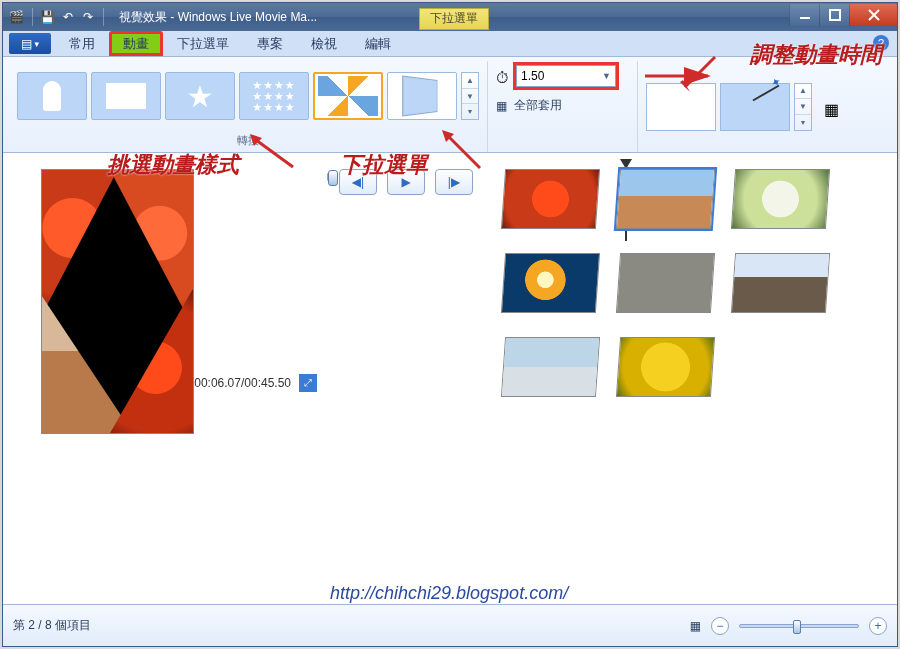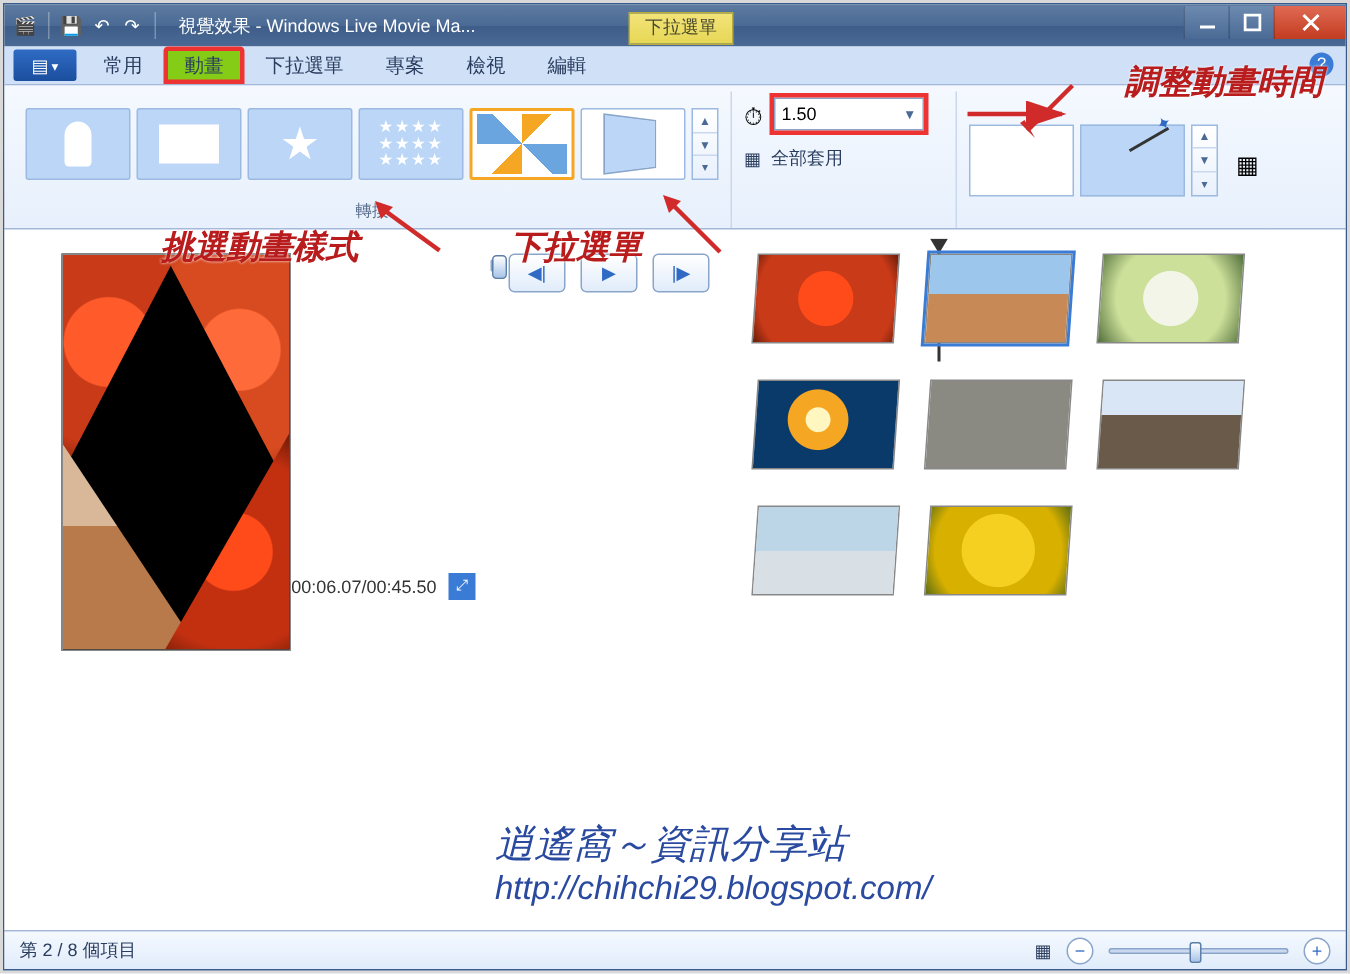--- a/index.html
+++ b/index.html
@@ -75,32 +75,32 @@
   .clip-hydra { background: radial-gradient(circle at 50% 50%, #f2f5e8 0 30%, #cde09a 31% 60%, #3a5a2a 100%); }
   .clip-jelly { background: radial-gradient(circle at 45% 45%, #fff6c0 0 12%, #f5a623 13% 30%, #0a3a6a 31% 100%); }
   .clip-koala { background: linear-gradient(#8a8a82 0 100%); }
   .clip-light { background: linear-gradient(#d8e6f5 0 40%, #6a5a4a 40% 100%); }
   .clip-penguin { background: linear-gradient(#bcd6e8 0 50%, #d8e0e6 50% 100%); }
   .clip-tulip { background: radial-gradient(circle at 50% 50%, #f5d020 0 40%, #d8b000 41% 70%, #3a5a1a 100%); }
   .playhead { position:absolute; left:122px; top:-8px; width:2px; height:80px; background:#333; }
   .playhead::before { content:""; position:absolute; top:-2px; left:-5px; width:12px; height:10px; background:#333; clip-path: polygon(0 0,100% 0,50% 100%); }
   
   
-  .statusbar { height:26px; border-top:1px solid #a3b8d9; background: linear-gradient(#f5f9ff,#e0ecfa); display:flex; align-items:center; padding:0 10px; font-size:12px; color:#2a3d5f; gap:10px; }
+  .statusbar { height:42px; border-top:1px solid #a3b8d9; background: linear-gradient(#f5f9ff,#e0ecfa); display:flex; align-items:center; padding:0 10px; font-size:12px; color:#2a3d5f; gap:10px; }
   .statusbar .spacer { flex:1; }
   .zoom-track { width:120px; height:4px; background:#c9d8ee; border:1px solid #8aa5c9; border-radius:2px; position:relative; }
   .zoom-thumb { position:absolute; left:45%; top:-5px; width:8px; height:14px; background: linear-gradient(#fff,#a8c4e8); border:1px solid #5a7fa8; border-radius:2px; }
   .zoom-btn { width:18px; height:18px; border:1px solid #8aa5c9; border-radius:50%; background:#fff; display:flex; align-items:center; justify-content:center; font-size:12px; color:#2f6bc4; }
   
   
   .anno { position:absolute; color:#b91c1c; font-family: Liberation Serif, serif; font-size:22px; font-style:italic; font-weight:bold; pointer-events:none; z-index:50; text-shadow:0 0 2px #fff; }
   .arrow { position:absolute; z-index:49; pointer-events:none; }
   .arrow svg { overflow:visible; }
   .watermark { position:absolute; left:330px; bottom:44px; font-family:"DFKai-SB","KaiTi",serif; font-size:26px; font-style:italic; color:#2a4aa0; text-shadow:1px 1px 0 #fff, -1px -1px 0 #fff; z-index:40; pointer-events:none; line-height:1.2; }
-  .watermark .url { font-size:22px; font-family: Arial; font-style:italic; color:#2a4aa0; }
+  .watermark .url { font-size:18px; font-family: Arial; font-style:italic; color:#2a4aa0; }
   
   
   .t-keyhole { width:18px; height:30px; background:#fff; border-radius:9px 9px 3px 3px; }
   .t-rect { width:40px; height:26px; background:#fff; }
   .t-star { color:#fff; font-size:30px; }
   .t-stars { color:#fff; font-size:11px; letter-spacing:1px; line-height:1; }
   .t-pinwheel { width:60px; height:40px; background: conic-gradient(#f5a623 0 45deg,#fff 45deg 90deg,#6aa5e0 90deg 135deg,#fff 135deg 180deg,#f5a623 180deg 225deg,#fff 225deg 270deg,#6aa5e0 270deg 315deg,#fff 315deg 360deg); }
   .t-persp { width:40px; height:36px; background:#bcd6f7; transform: perspective(80px) rotateY(30deg); border:1px solid #8aa5c9; }
   
   .pz-wand { position:absolute; right:8px; top:8px; width:30px; height:2px; background:#333; transform:rotate(-30deg); }
@@ -324,15 +324,14 @@
 
 <div class="anno" style="left:340px; top:150px;">下拉選單</div>
 <div class="arrow" style="left:440px; top:128px;">
   <svg width="50" height="45">
       <line x1="40" y1="40" x2="8" y2="8" stroke="#d02a2a" stroke-width="3"></line>
       <path d="M2,2 L14,6 L6,14 z" fill="#d02a2a"></path>
     </svg>
 </div>
 
 <div class="watermark">
-  <div>逍遙窩～資訊分享站</div>
   <div class="url">http://chihchi29.blogspot.com/</div>
 </div>
 
 </body></html>

